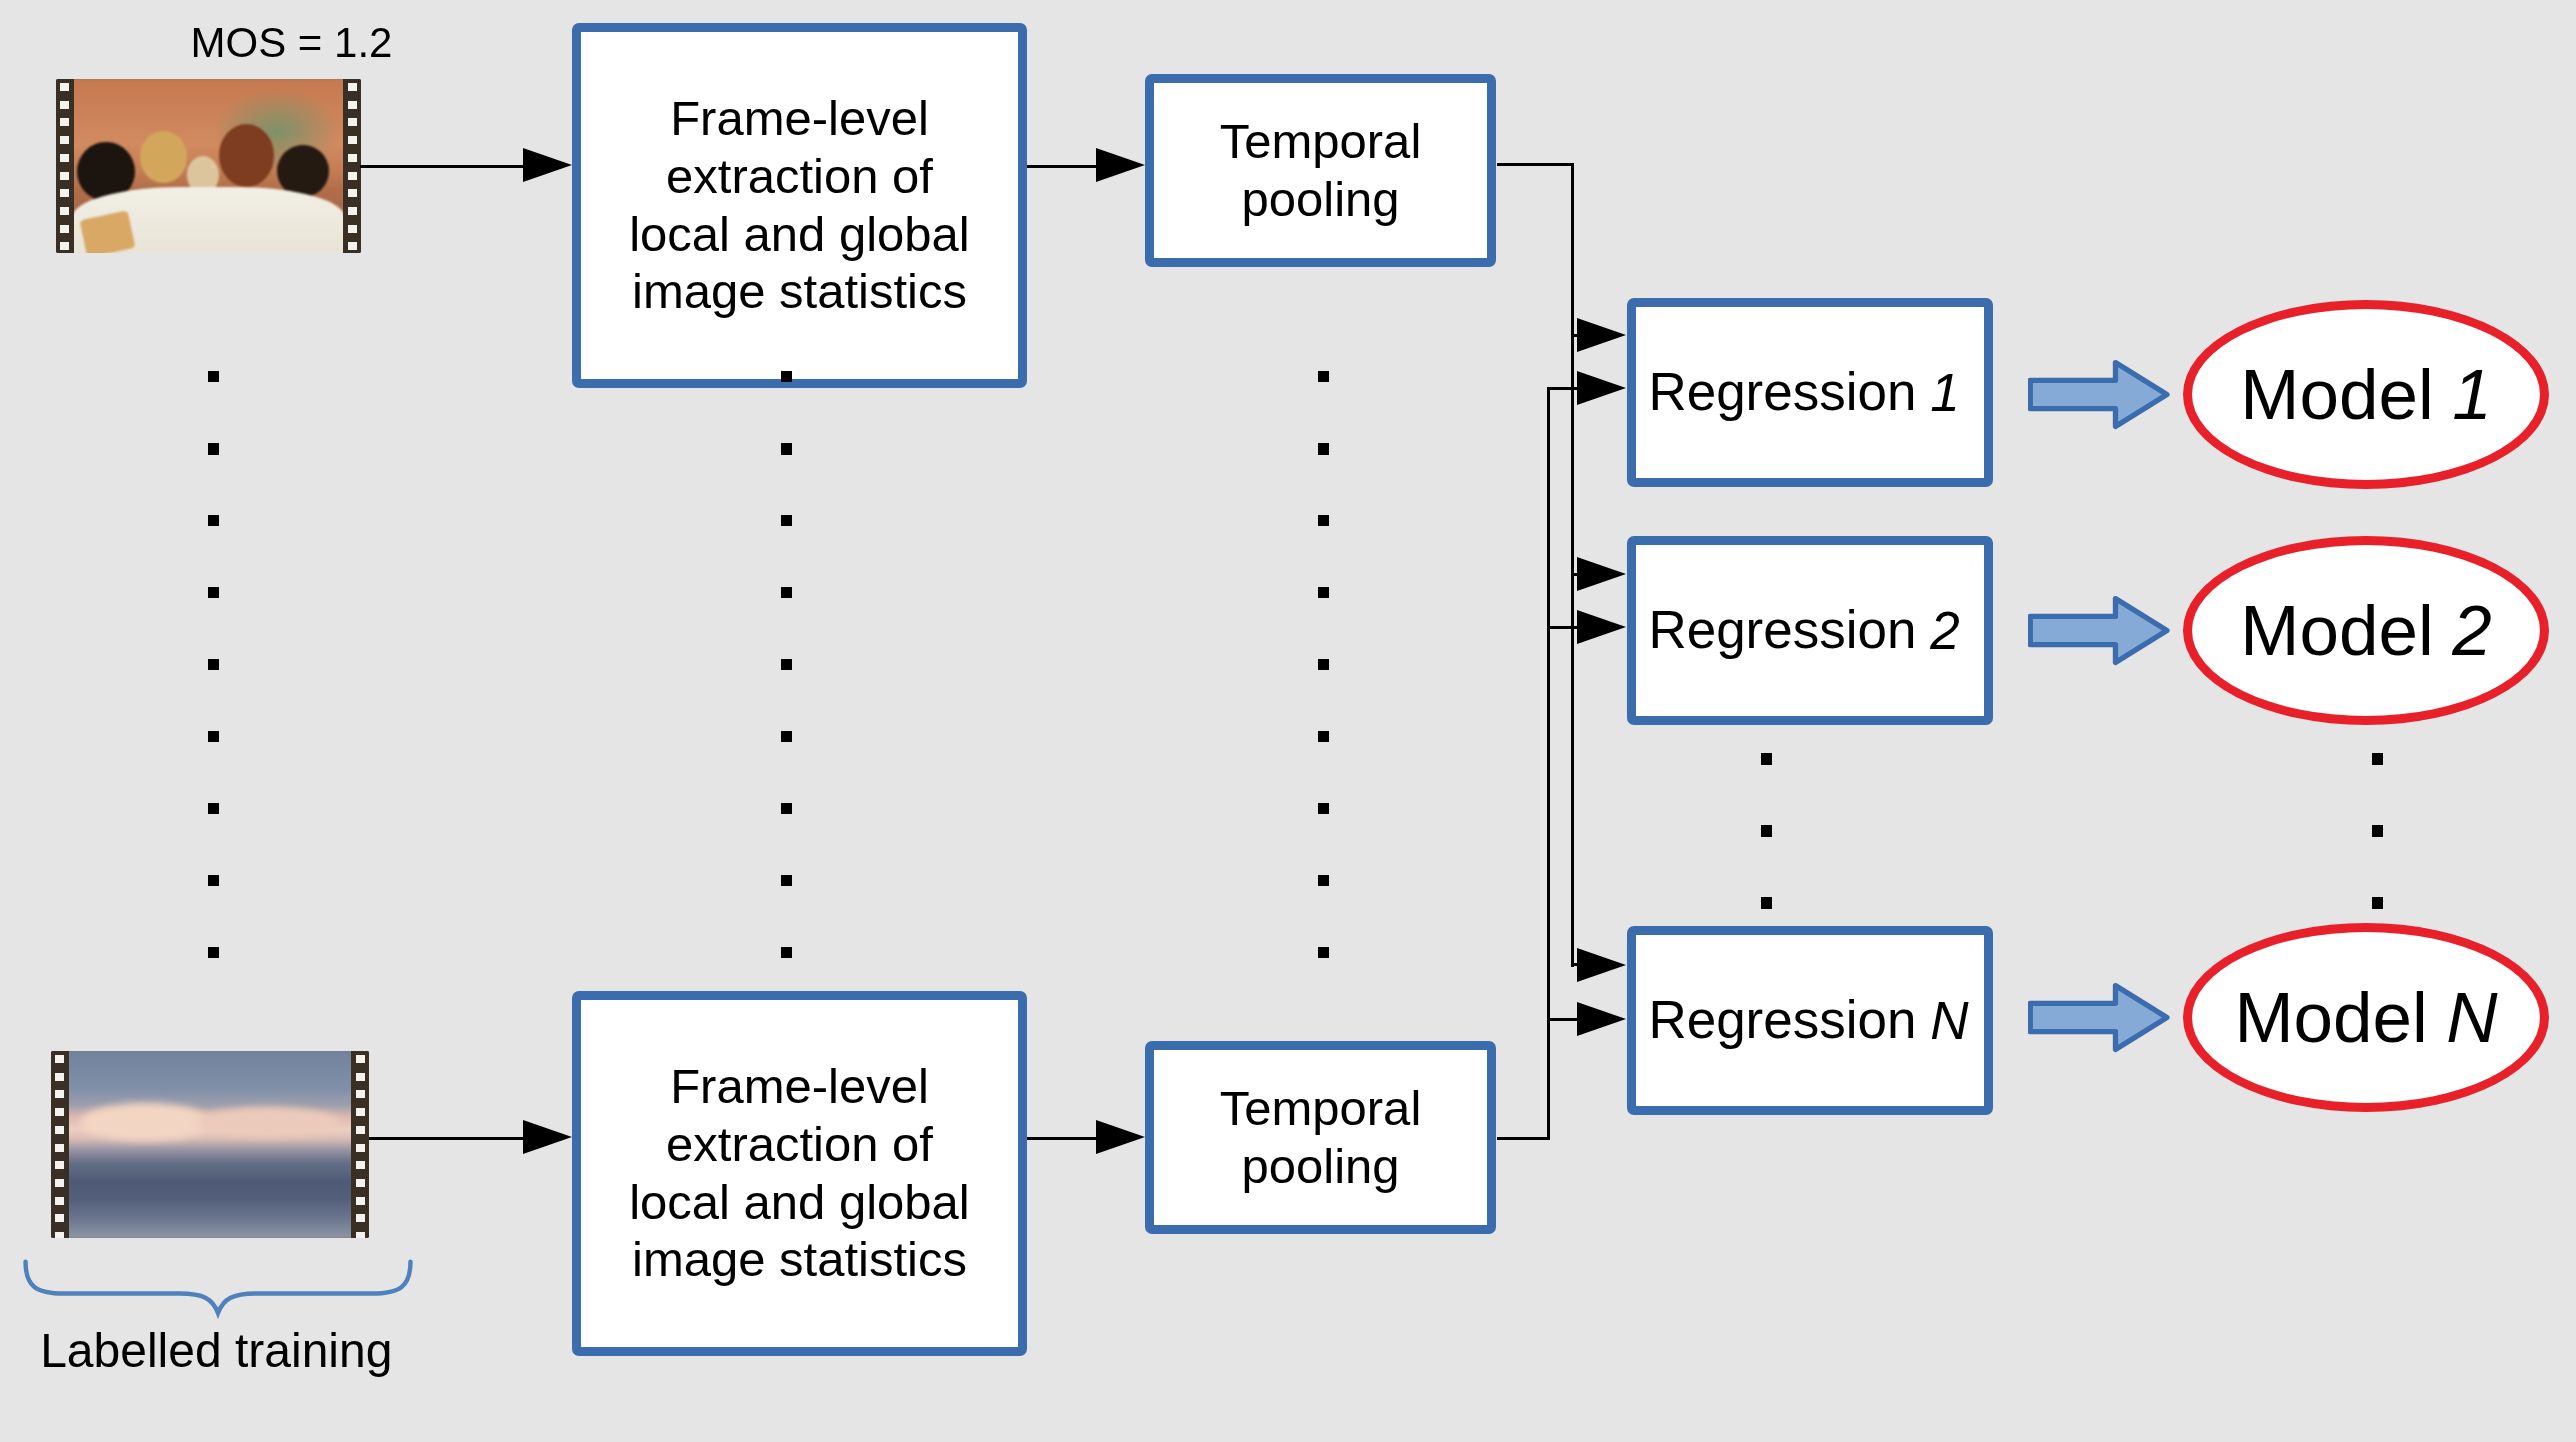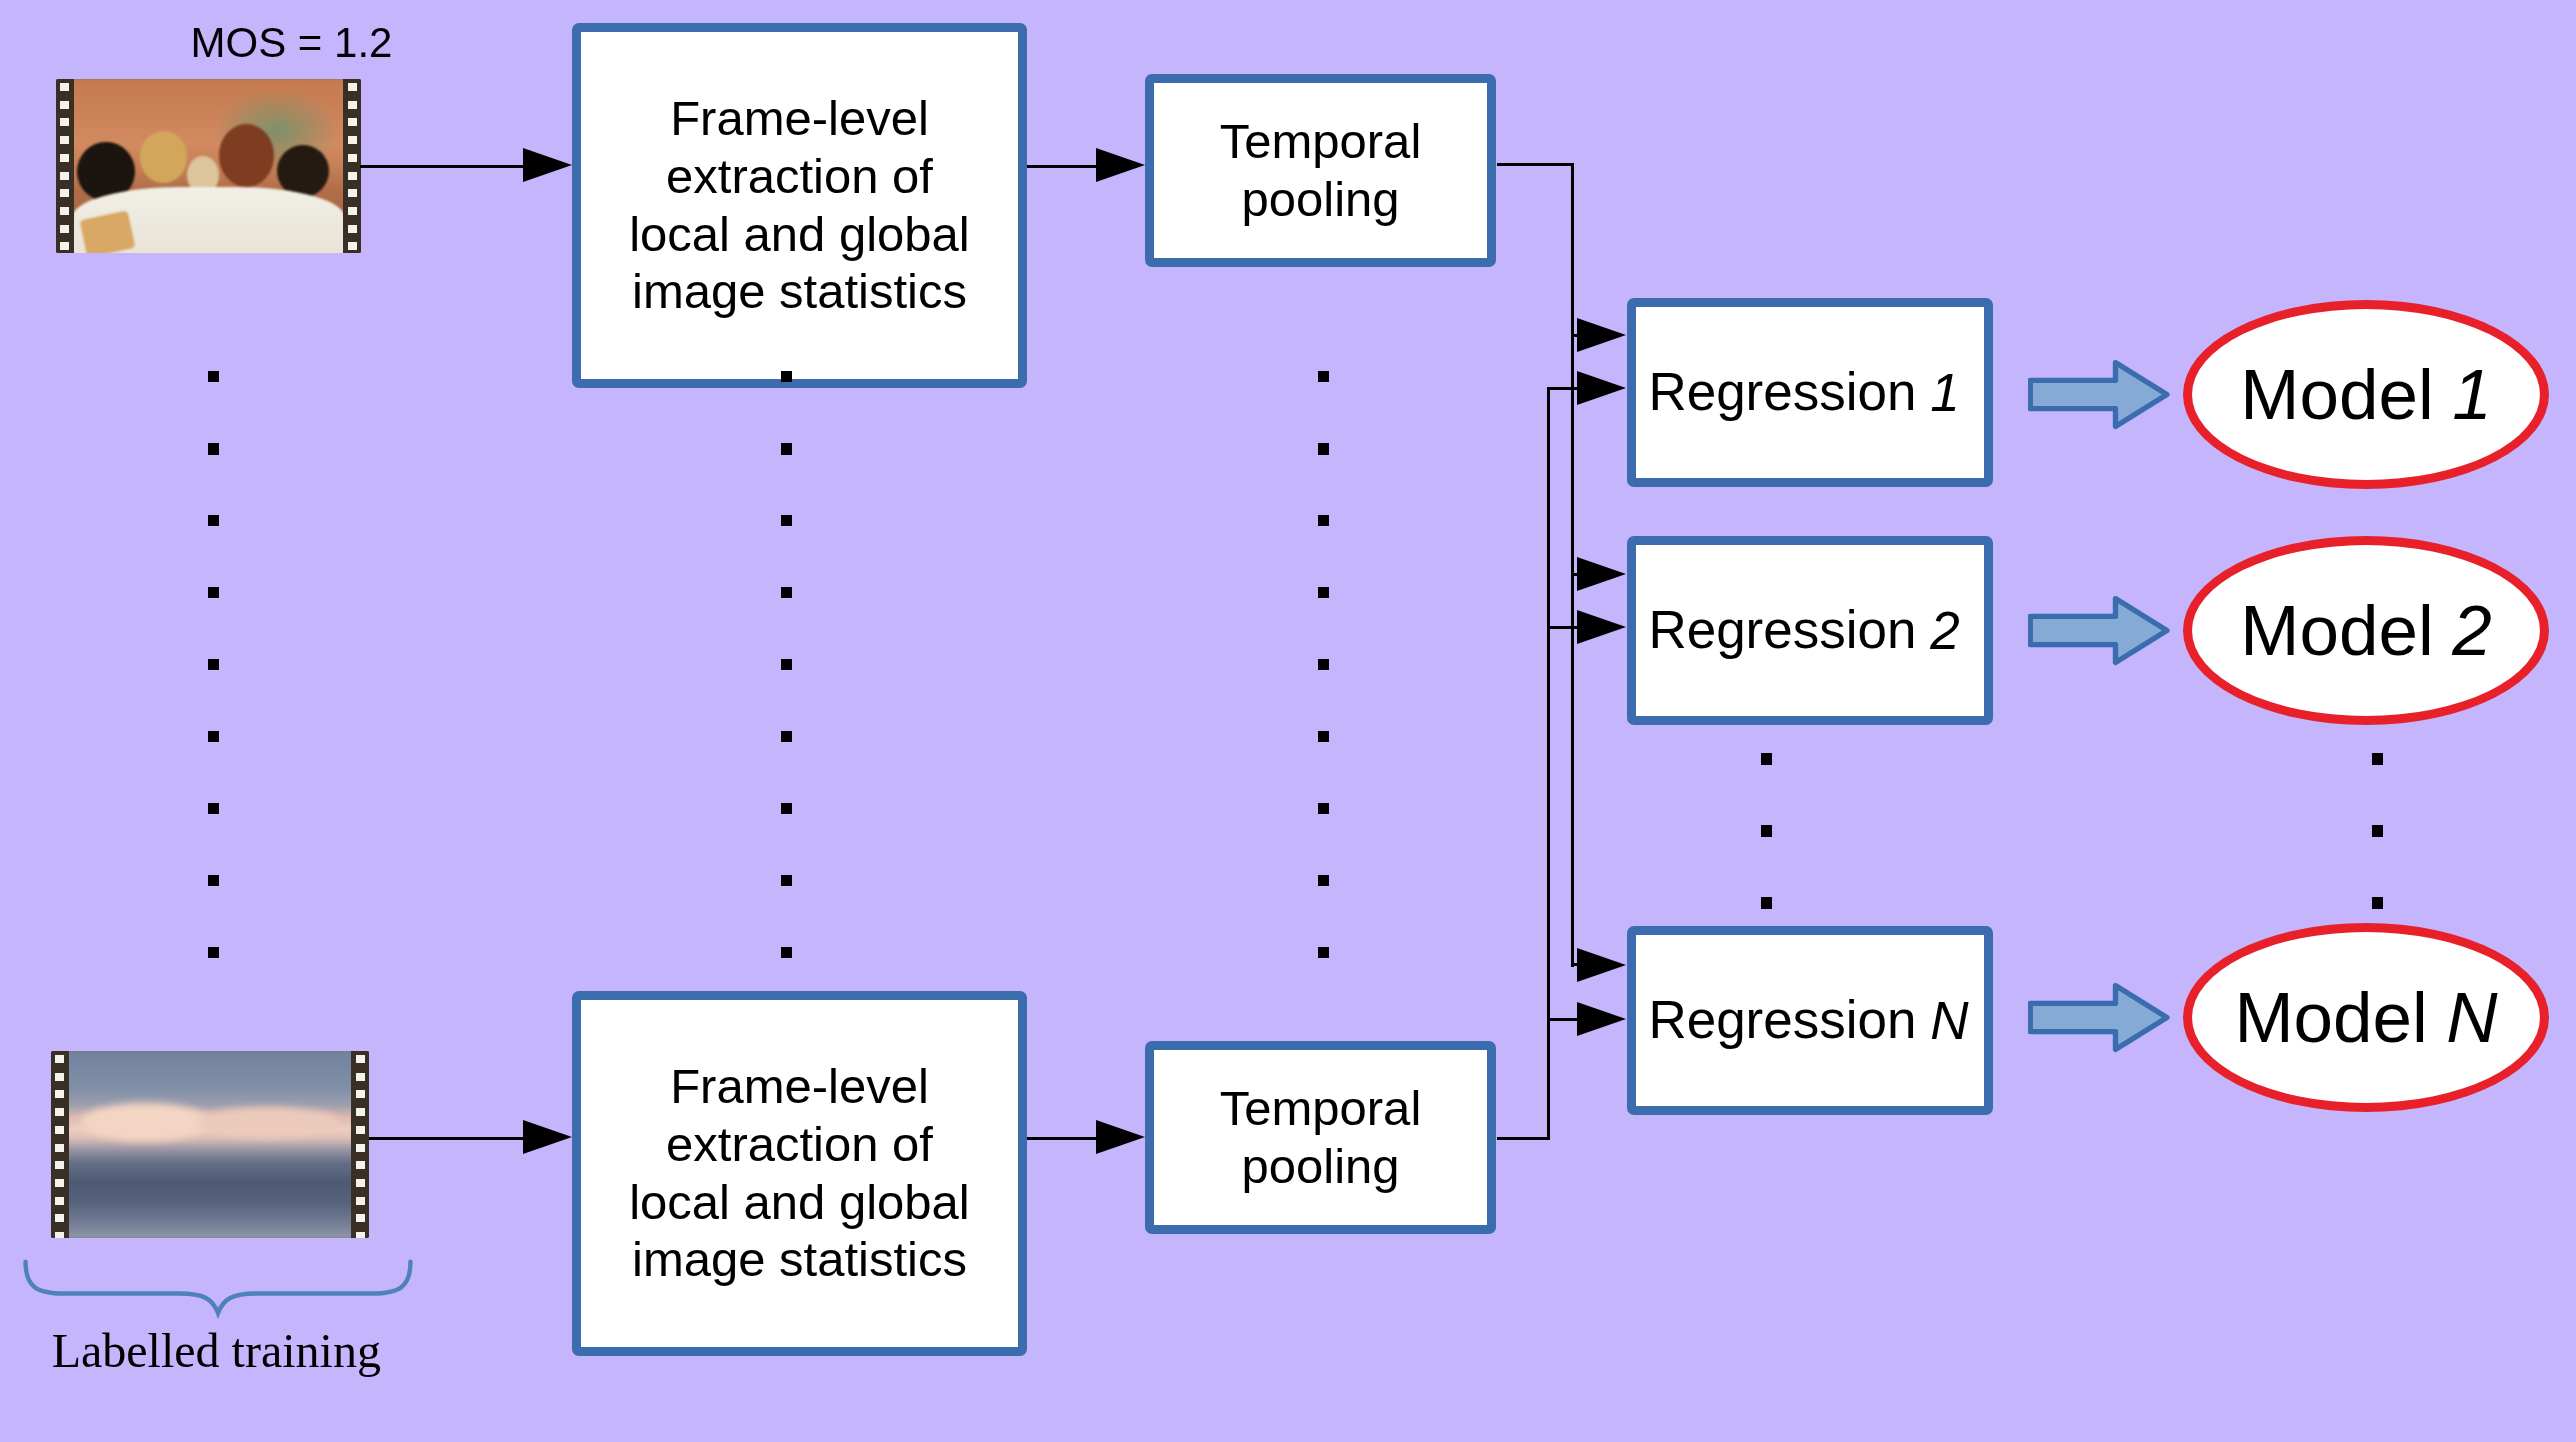--- a/index.html
+++ b/index.html
@@ -1,18 +1,18 @@
 <!DOCTYPE html>
 <html style="--box_border: #3b6cae; --ellipse_border: #e8202a; --block_arrow_fill: #85aad6; --block_arrow_border: #3b6cae; --brace: #4f81bd; --connector: #000000; --text: #000000;font-size:14px"><head>
 <meta charset="utf-8">
 <title>Diagram</title>
 <style>
   html,body{margin:0;padding:0;background:#ffffff;}
   .canvas{
-    position:relative;width:2576px;height:1442px;background:#c4b5fd;overflow:hidden;
+    position:relative;width:2576px;height:1442px;background:#e5e5e5;overflow:hidden;
     font-family:"Liberation Sans", sans-serif;color:var(--text,#000);
   }
   
   .box{
     position:absolute;box-sizing:border-box;background:#fff;
     border:9.7px solid var(--box_border,#3b6cae);border-radius:7px;
     display:flex;flex-direction:column;align-items:center;justify-content:center;
     text-align:center;
   }
   .box span{display:block;line-height:1.18;}
@@ -35,21 +35,21 @@
   .ah{position:absolute;width:0;height:0;border-style:solid;
       border-width:17.7px 0 17.7px 49px;border-color:transparent transparent transparent var(--connector,#000);}
   .dots9{position:absolute;width:10.6px;height:593px;top:371px;
          background:repeating-linear-gradient(to bottom,#000 0 11.5px,transparent 11.5px 72px);}
   .dots3{position:absolute;width:10.6px;height:158px;top:753px;
          background:repeating-linear-gradient(to bottom,#000 0 12.4px,transparent 12.4px 72px);}
   .mos{position:absolute;left:115px;width:353px;text-align:center;font-size:42px;}
   .mos1{top:19.4px;}
   .mos2{top:989px;}
   .caption{position:absolute;left:8.8px;top:1323px;width:415px;text-align:center;
-           font-size:48px;line-height:1.15;font-family:Liberation Serif, serif;}
+           font-size:48px;line-height:1.15;}
   .blockarrow{position:absolute;left:2028px;width:143px;height:71px;}
   .bracewrap{position:absolute;left:22px;top:1258px;width:392px;height:64px;}
   
   .thumb{position:absolute;overflow:hidden;border-radius:1.8px;background:#777;}
   .thumb1{left:56px;top:79px;width:305px;height:174px;}
   .thumb2{left:51px;top:1051px;width:318px;height:187px;}
   .art{position:absolute;left:16px;right:16px;top:0;bottom:0;filter:blur(1.3px);}
   .art1{background:linear-gradient(180deg,#c57a50 0%,#d28a60 38%,#c37e55 52%,#b06d48 64%,#9a6342 100%);}
   .blob{position:absolute;border-radius:50%;}
   .b-plant{left:52%;top:6%;width:46%;height:48%;background:radial-gradient(closest-side,#7d9169,rgba(125,145,105,0));}

